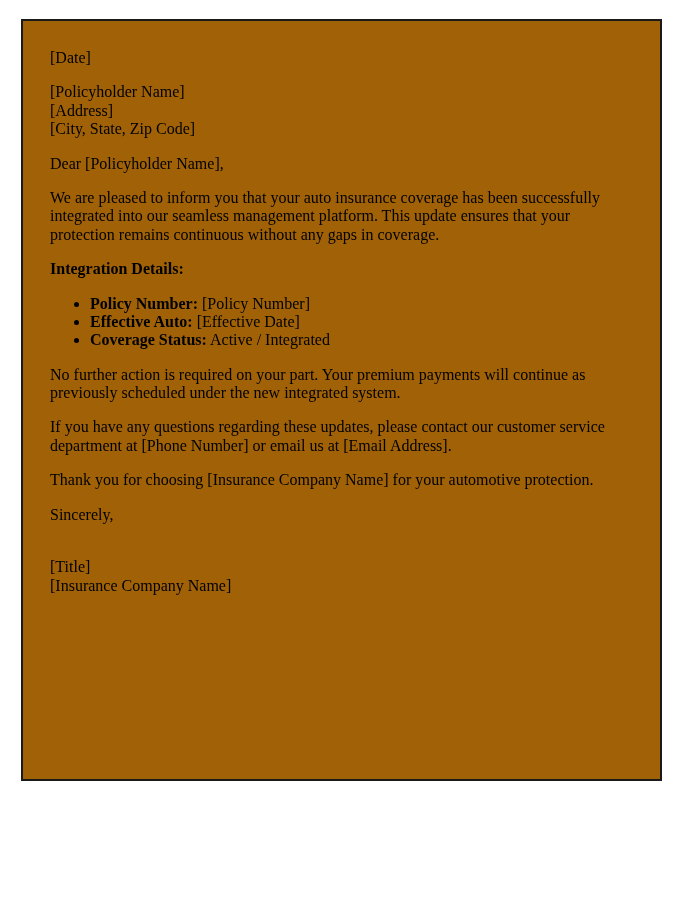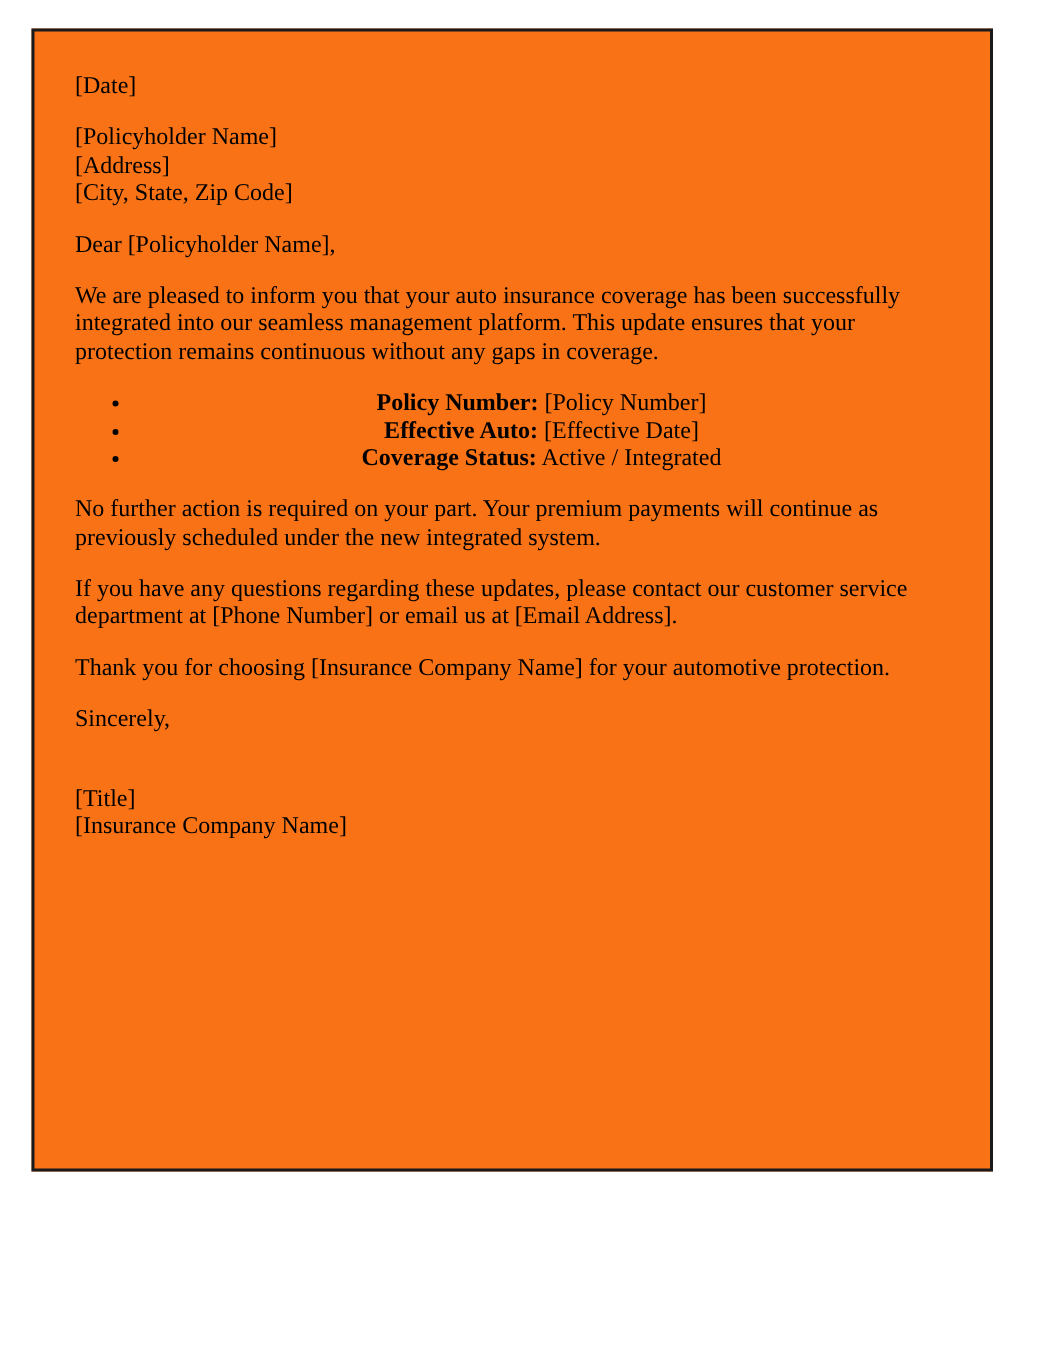--- a/index.html
+++ b/index.html
@@ -14,35 +14,34 @@
     font-size: 16px;
     line-height: 1.15;
     color: #000000;
   }
   .letter {
     box-sizing: border-box;
     width: 641px;
     height: 762px;
     margin: 19px 0 0 21px;
     border: 2px solid #1a1a1a;
-    background: #f97316;
+    background: #a16207;
     padding: 12px 28px 12px 27px;
     overflow: hidden;
   }
   .letter p {
     margin: 16px 0;
   }
   .letter ul {
     margin: 16px 0;
     padding-left: 40px;
     list-style-type: disc;
   }
   .letter li {
     margin: 0;
-    text-align: center;
   }
   .bold {
     font-weight: bold;
   }
 </style>
 </head>
 <body>
 
 <div class="letter">
 
@@ -50,20 +49,21 @@
 
   <p><span>[Policyholder Name]</span><br>
     <span>[Address]</span><br>
     <span>[City, State, Zip Code]</span></p>
 
 
   <p>Dear [Policyholder Name],</p>
 
   <p>We are pleased to inform you that your auto insurance coverage has been successfully integrated into our seamless management platform. This update ensures that your protection remains continuous without any gaps in coverage.</p>
 
+  <p class="bold">Integration Details:</p>
 
   <ul>
     <li><strong>Policy Number:</strong> <span>[Policy Number]</span></li>
     <li><strong>Effective Auto:</strong> <span>[Effective Date]</span></li>
     <li><strong>Coverage Status:</strong> <span>Active / Integrated</span></li>
   </ul>
 
 
   <p>No further action is required on your part. Your premium payments will continue as previously scheduled under the new integrated system.</p>
 

